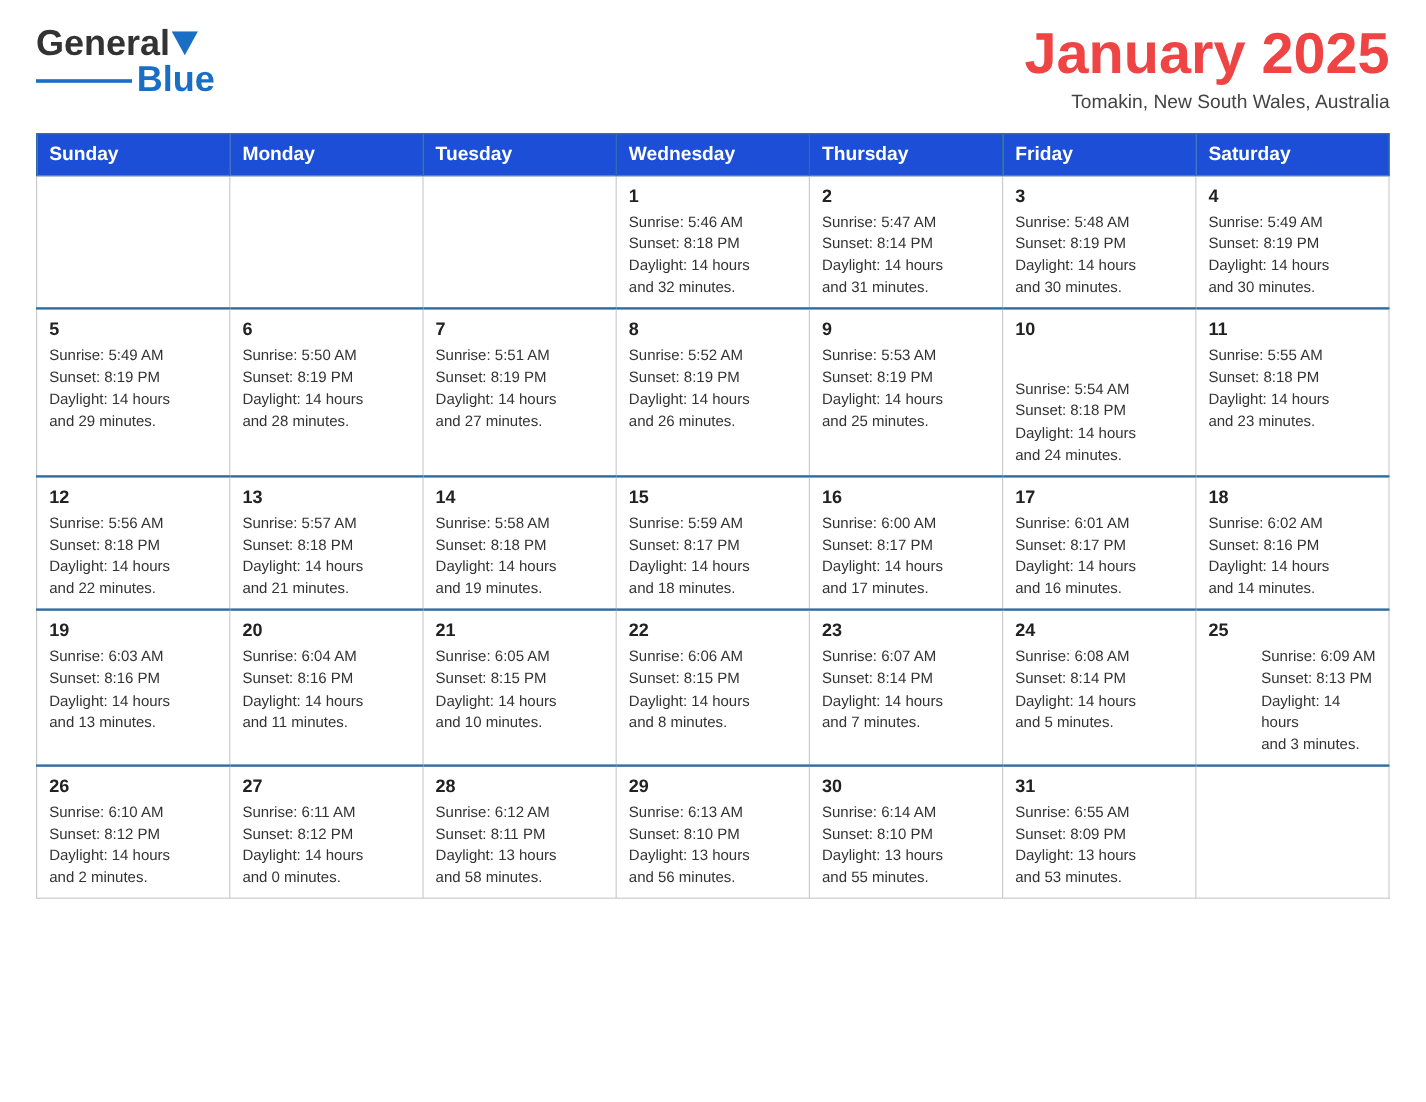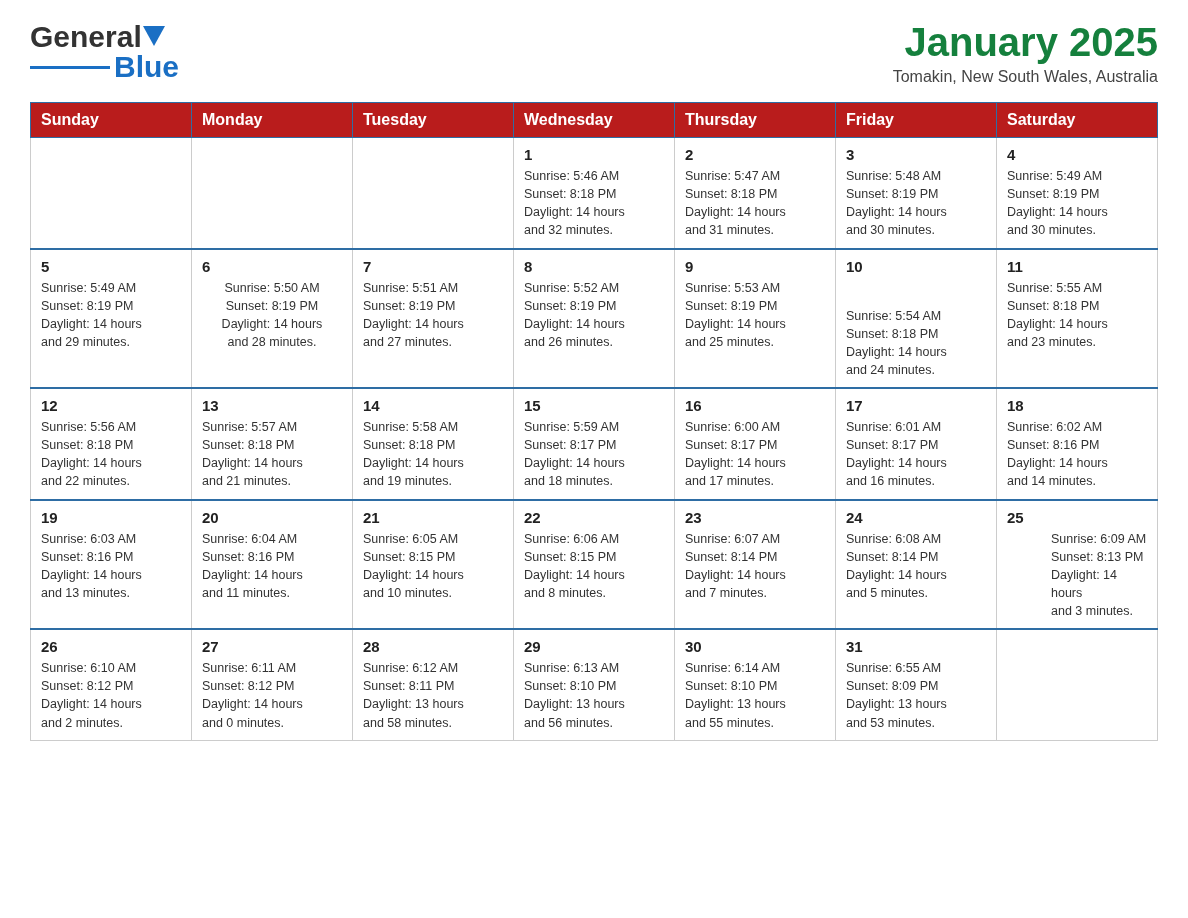--- a/index.html
+++ b/index.html
@@ -18,37 +18,37 @@
     }
     .logo {
       display: flex;
       flex-direction: column;
       align-items: flex-start;
     }
     .title-area {
       text-align: right;
     }
     .main-title {
-      font-size: 40px;
+      font-size: 48px;
       font-weight: bold;
-      color: #15803d;
+      color: #ef4444;
       line-height: 1.1;
     }
     .subtitle {
       font-size: 16px;
       color: #444;
       margin-top: 4px;
     }
     .calendar {
       width: 100%;
       border-collapse: collapse;
       border: 1px solid #ccc;
     }
     .calendar th {
-      background: #b91c1c;
+      background: #1d4ed8;
       color: #fff;
       font-size: 16px;
       font-weight: bold;
       padding: 8px 10px;
       text-align: left;
       border: 1px solid #2e6da4;
     }
     .calendar td {
       vertical-align: top;
       padding: 8px 10px;
@@ -119,21 +119,21 @@
         <td>
           <span class="day-number">1</span>
           <div class="day-info" style="white-space: pre-line;">Sunrise: 5:46 AM
 Sunset: 8:18 PM
 Daylight: 14 hours
 and 32 minutes.</div>
         </td>
         <td>
           <span class="day-number">2</span>
           <div class="day-info" style="white-space: pre-line;">Sunrise: 5:47 AM
-Sunset: 8:18 PM
+Sunset: 8:14 PM
 Daylight: 14 hours
 and 31 minutes.</div>
         </td>
         <td>
           <span class="day-number">3</span>
           <div class="day-info" style="white-space: pre-line;">Sunrise: 5:48 AM
 Sunset: 8:19 PM
 Daylight: 14 hours
 and 30 minutes.</div>
         </td>
@@ -148,21 +148,21 @@
       <tr class="row-divider">
         <td>
           <span class="day-number">5</span>
           <div class="day-info" style="white-space: pre-line;">Sunrise: 5:49 AM
 Sunset: 8:19 PM
 Daylight: 14 hours
 and 29 minutes.</div>
         </td>
         <td>
           <span class="day-number">6</span>
-          <div class="day-info" style="white-space: pre-line; text-align: center;">Sunrise: 5:50 AM
+          <div class="day-info" style="white-space: pre-line;">Sunrise: 5:50 AM
 Sunset: 8:19 PM
 Daylight: 14 hours
 and 28 minutes.</div>
         </td>
         <td>
           <span class="day-number">7</span>
           <div class="day-info" style="white-space: pre-line;">Sunrise: 5:51 AM
 Sunset: 8:19 PM
 Daylight: 14 hours
 and 27 minutes.</div>

